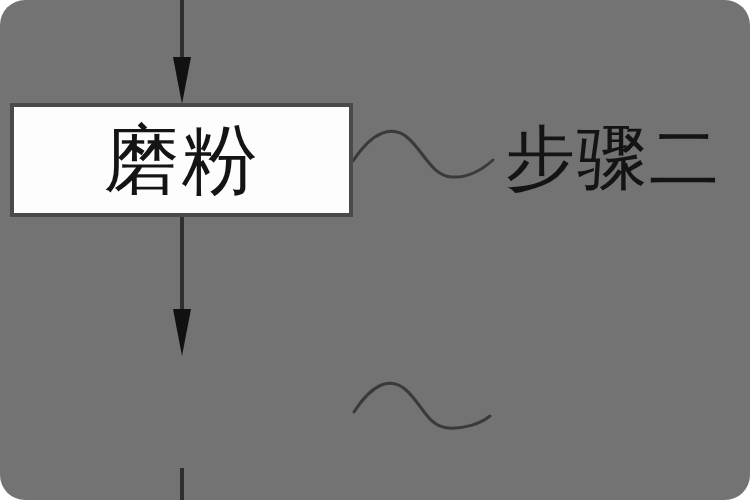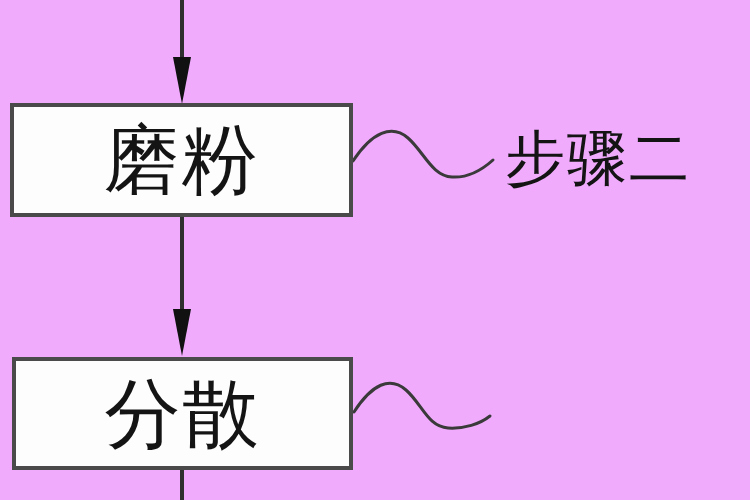--- a/index.html
+++ b/index.html
@@ -4,23 +4,24 @@
 <style>
   html, body {
     margin: 0;
     padding: 0;
     background: #ffffff;
   }
   .canvas {
     position: relative;
     width: 750px;
     height: 500px;
-    background: #f0abfc;
+    background: #737373;
     overflow: hidden;
     font-family: "DejaVu Serif", "Liberation Serif", serif;
+    border-radius: 25px;
   }
   .connector-layer {
     position: absolute;
     left: 0;
     top: 0;
     width: 750px;
     height: 500px;
     pointer-events: none;
   }
   .flow-box {
@@ -45,21 +46,21 @@
   }
   .box-label {
     font-size: 76px;
     line-height: 1;
     color: #141414;
     letter-spacing: 2px;
     white-space: nowrap;
   }
   .step-label {
     position: absolute;
-    font-size: 60px;
+    font-size: 70px;
     line-height: 84px;
     color: #141414;
     letter-spacing: 2px;
     white-space: nowrap;
   }
   .step-label.step-2 {
     left: 505px;
     top: 116px;
   }
   .step-label.step-3 {
@@ -86,20 +87,17 @@
 
     <path d="M 353 161 C 372 132, 392 124, 408 138 C 424 152, 432 176, 452 177 C 468 178, 483 169, 493 160" fill="none" stroke="#3a3a3a" stroke-width="3" stroke-linecap="round"></path>
 
     <path d="M 354 412 C 372 384, 390 376, 406 390 C 422 404, 428 427, 448 428 C 464 429, 480 424, 490 416" fill="none" stroke="#3a3a3a" stroke-width="3" stroke-linecap="round"></path>
   </svg>
 
   <div class="flow-box box-1">
     <span class="box-label">磨粉</span>
   </div>
 
-  <div class="flow-box box-2">
-    <span class="box-label">分散</span>
-  </div>
 
   <div class="step-label step-2">步骤二</div>
 
 
 </div>
 
 </body></html>

